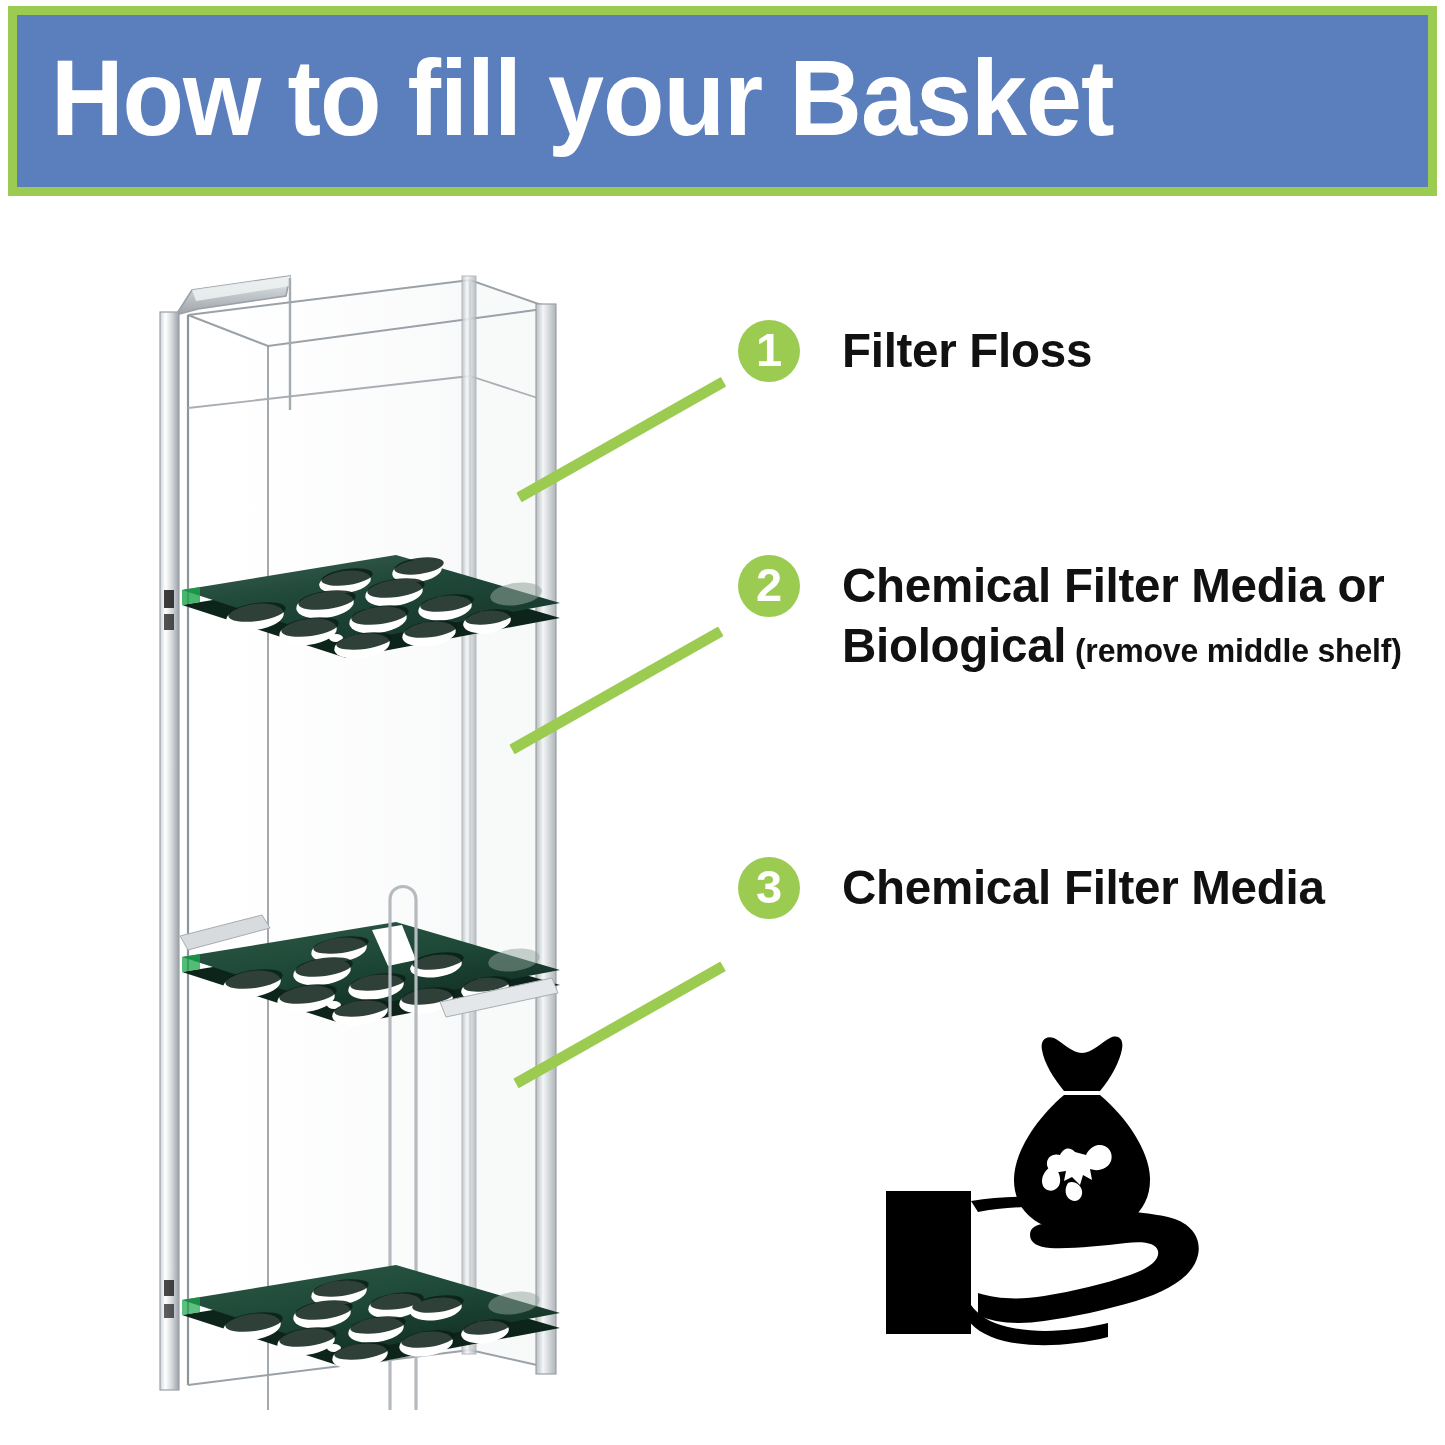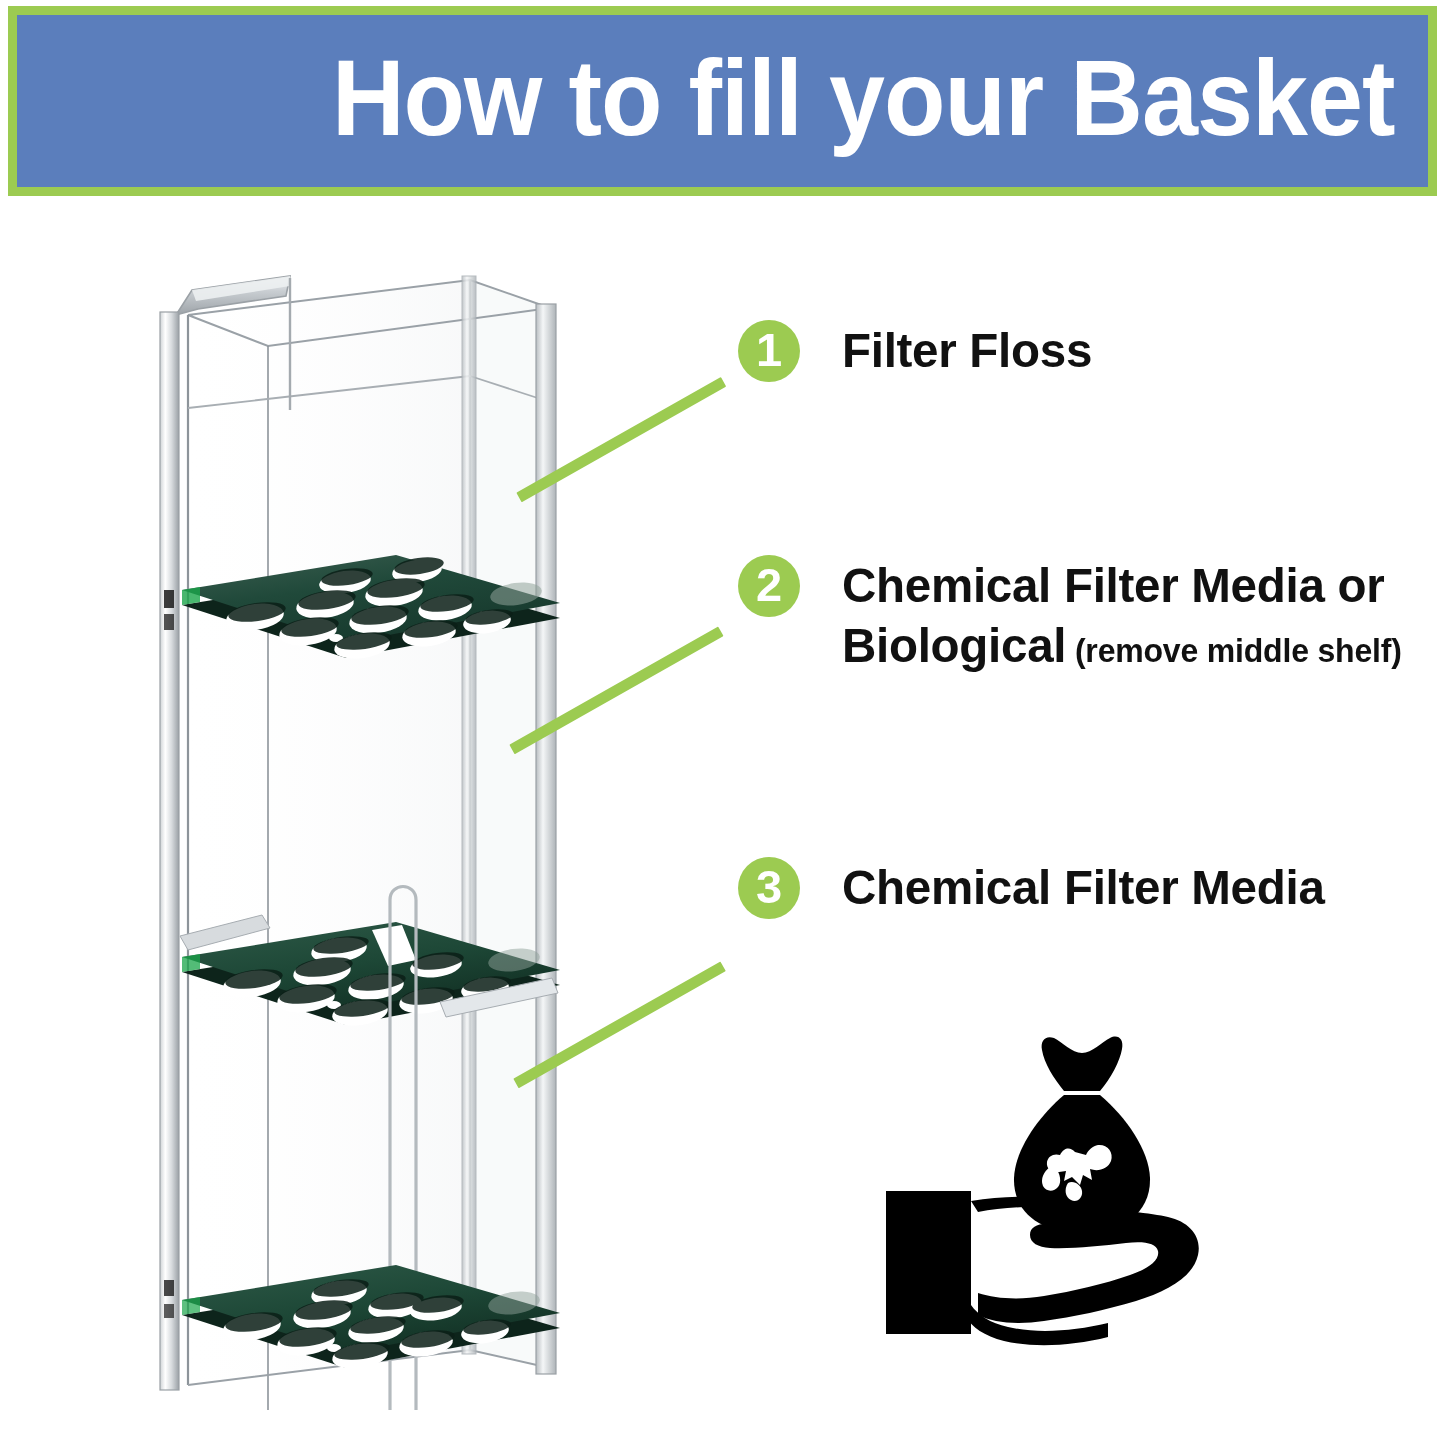--- a/index.html
+++ b/index.html
@@ -21,21 +21,21 @@
     position: absolute;
     left: 8px;
     top: 6px;
     width: 1429px;
     height: 190px;
     background: #5B7EBC;
     border: 9px solid #9CCB51;
     box-sizing: border-box;
     display: flex;
     align-items: center;
-    justify-content: flex-end;
+    justify-content: flex-start;
   }
   #header-title {
     color: #ffffff;
     font-family: "Liberation Sans Narrow", "Liberation Sans", sans-serif;
     font-size: 107px;
     font-weight: bold;
     letter-spacing: -1px;
     line-height: 1;
     white-space: nowrap;
     transform: scaleX(0.94);

